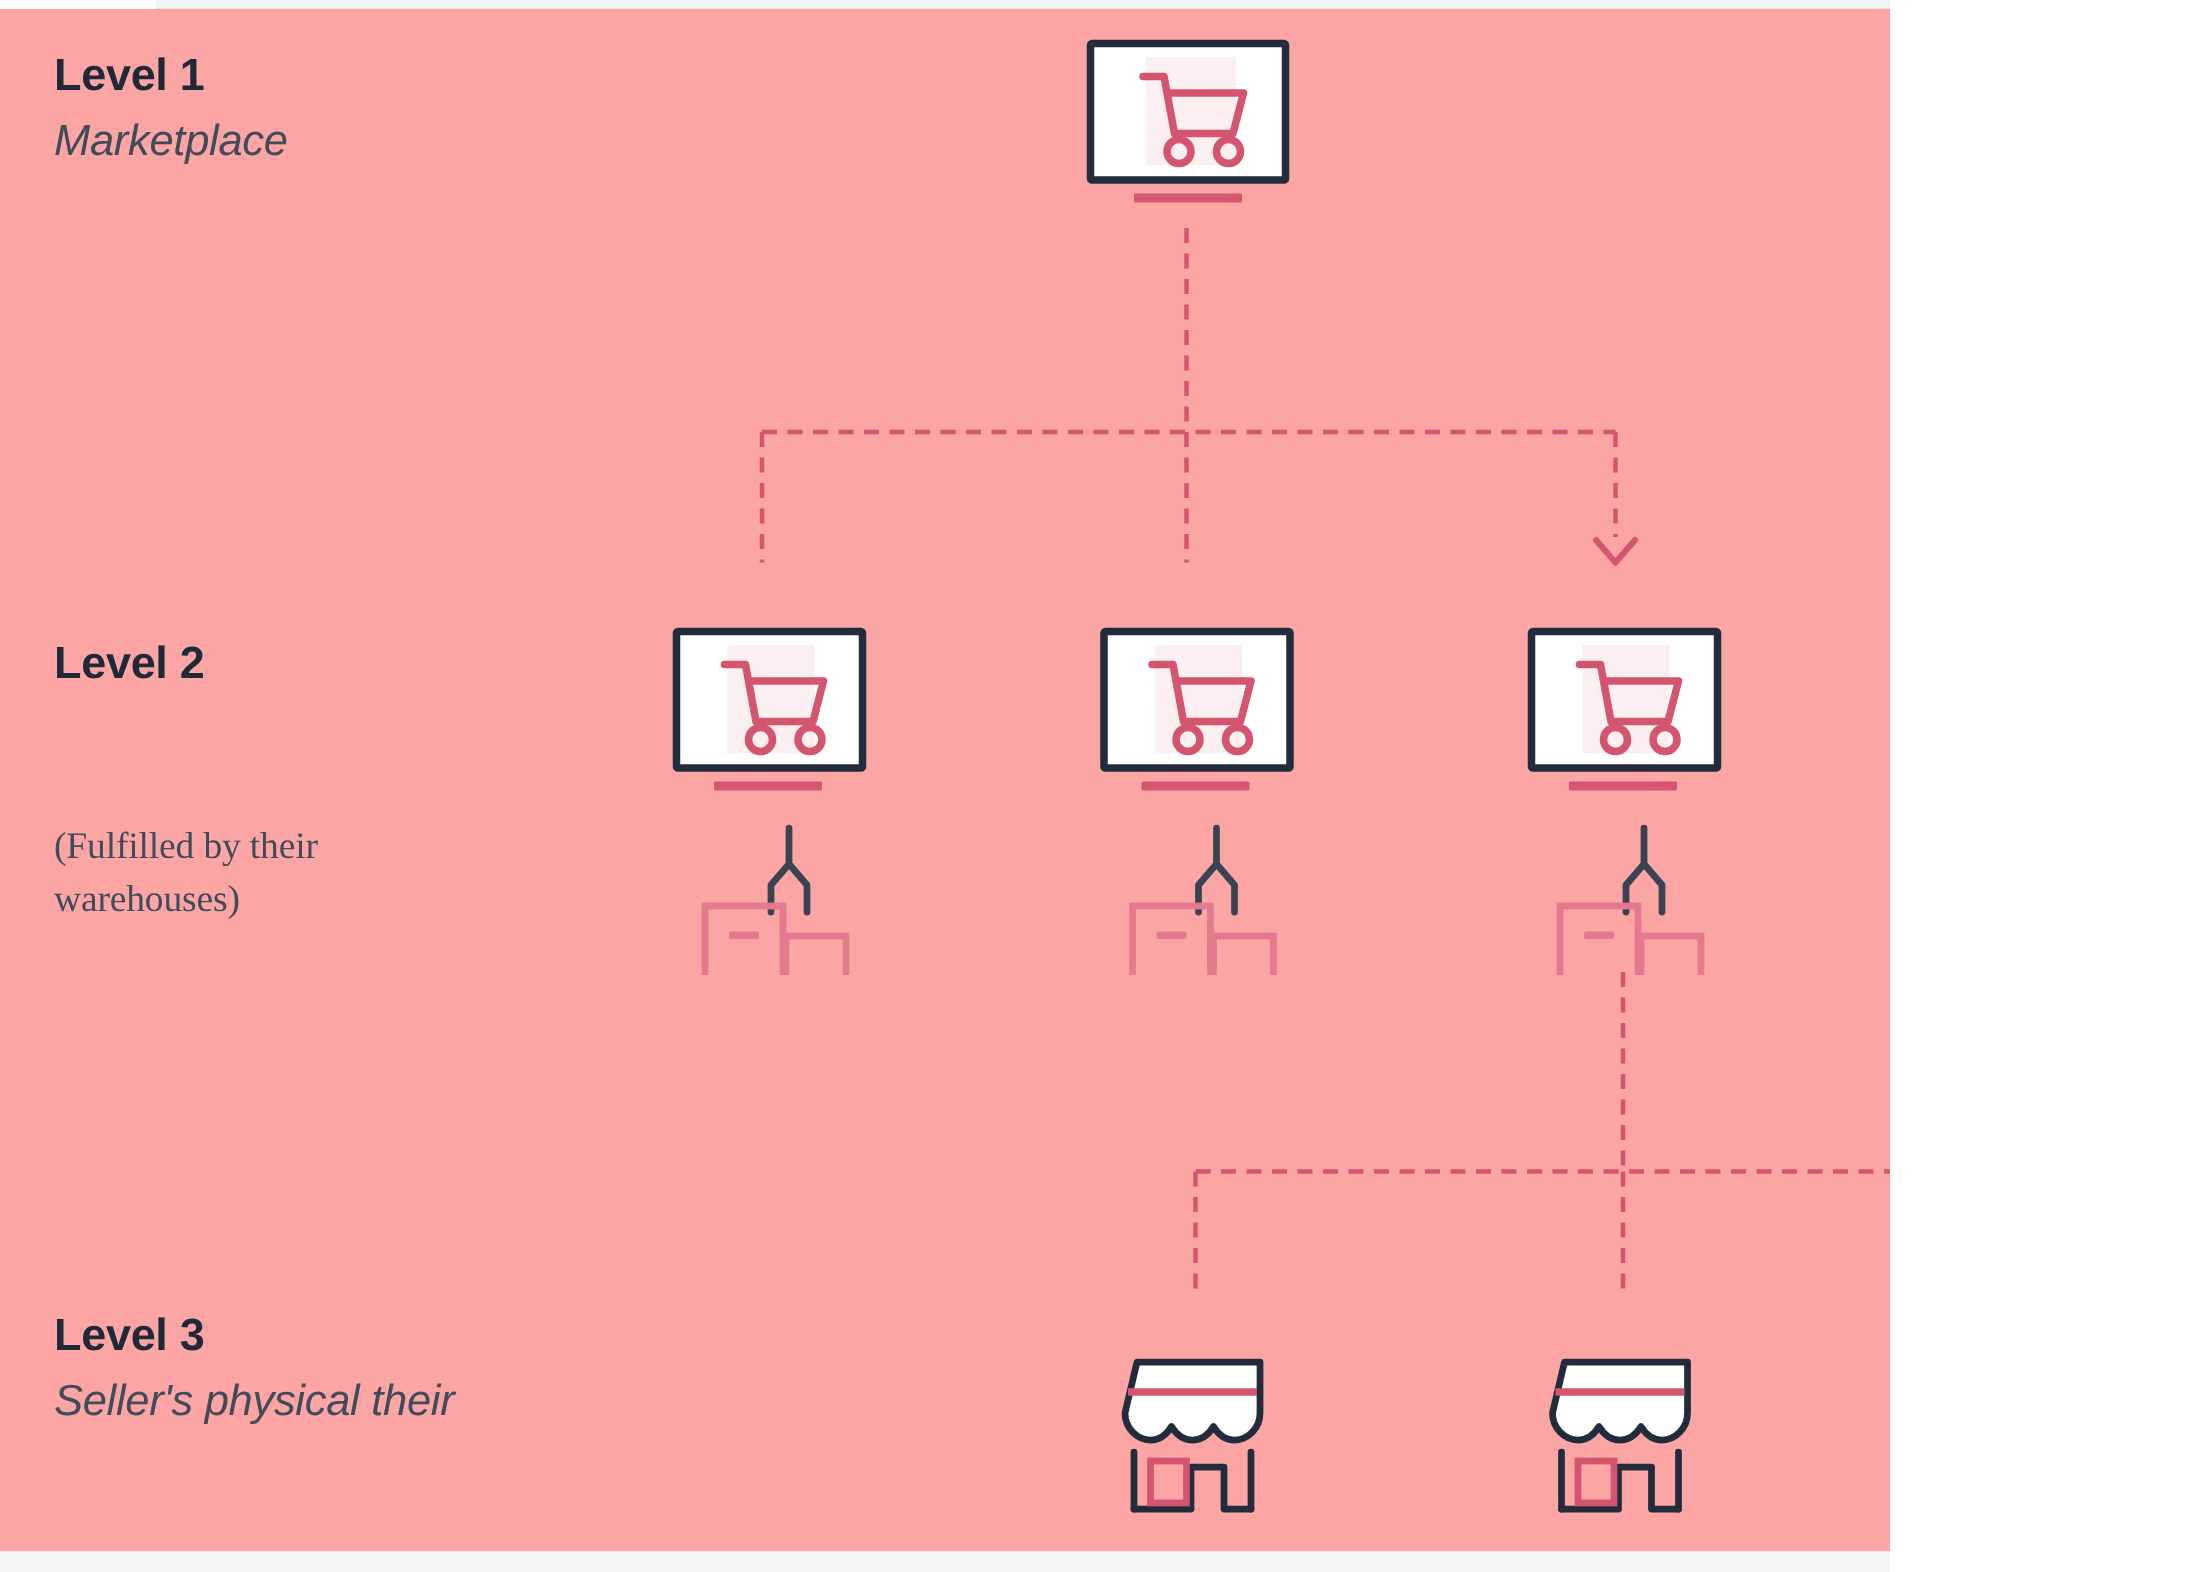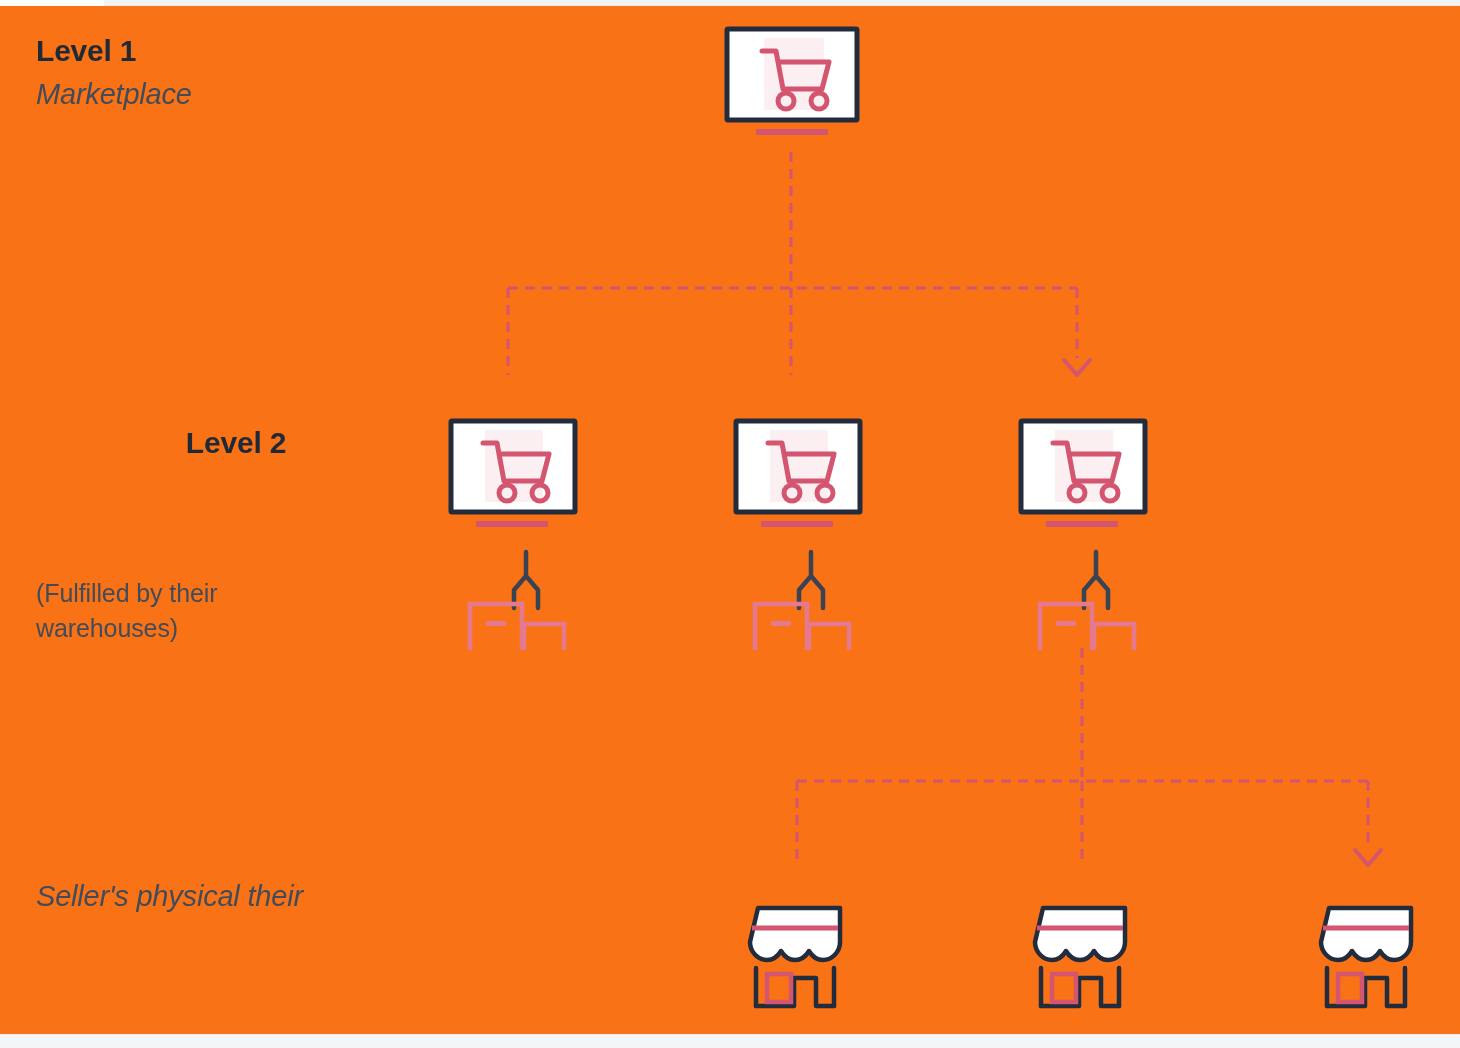--- a/index.html
+++ b/index.html
@@ -6,23 +6,23 @@
     margin: 0;
     padding: 0;
     background: #ffffff;
   }
   body {
     font-family: "Liberation Sans", sans-serif;
     -webkit-font-smoothing: antialiased;
   }
   #canvas {
     position: relative;
-    width: 1460px;
+    width: 1260px;
     height: 1048px;
-    background: #f97316;
+    background: #fca5a5;
     overflow: hidden;
   }
   
   .edge-band-top {
     position: absolute;
     left: 0; top: 0;
     width: 1460px; height: 5px;
     background: #f2f3f5;
     border-bottom: 1px solid #e9eaee;
   }
@@ -66,22 +66,22 @@
   .level-note {
     font-size: 25px;
     font-weight: 400;
     color: #414b5a;
     letter-spacing: -0.1px;
     line-height: 1.38;
     margin: 0;
     max-width: 260px;
   }
   #lbl-l1 { top: 32px; }
-  #lbl-l2 { top: 424px; text-align: center; }
-  #note-l2 { position:absolute; left:36px; top: 576px; width: 300px; }
+  #lbl-l2 { top: 424px; }
+  #note-l2 { position:absolute; left:36px; top: 548px; width: 300px; font-family: Liberation Serif, serif; }
   #lbl-l3 { top: 872px; }
 
   
   #wires {
     position: absolute;
     left: 0; top: 0;
     width: 1460px; height: 1048px;
     pointer-events: none;
   }
 
@@ -106,20 +106,21 @@
   </div>
 
   <div class="level-label" id="lbl-l2">
     <p class="level-title">Level 2</p>
   </div>
   <div id="note-l2">
     <p class="level-note">(Fulfilled by their warehouses)</p>
   </div>
 
   <div class="level-label" id="lbl-l3">
+    <p class="level-title">Level 3</p>
     <p class="level-sub">Seller's physical their</p>
   </div>
 
   <svg id="wires" viewBox="0 0 1460 1048">
     <g fill="none" stroke="#d4556f" stroke-width="3" stroke-dasharray="10 7" stroke-linecap="butt">
 
       <path d="M791,152 L791,288"></path>
 
       <path d="M508,288 L1077,288"></path>
 

